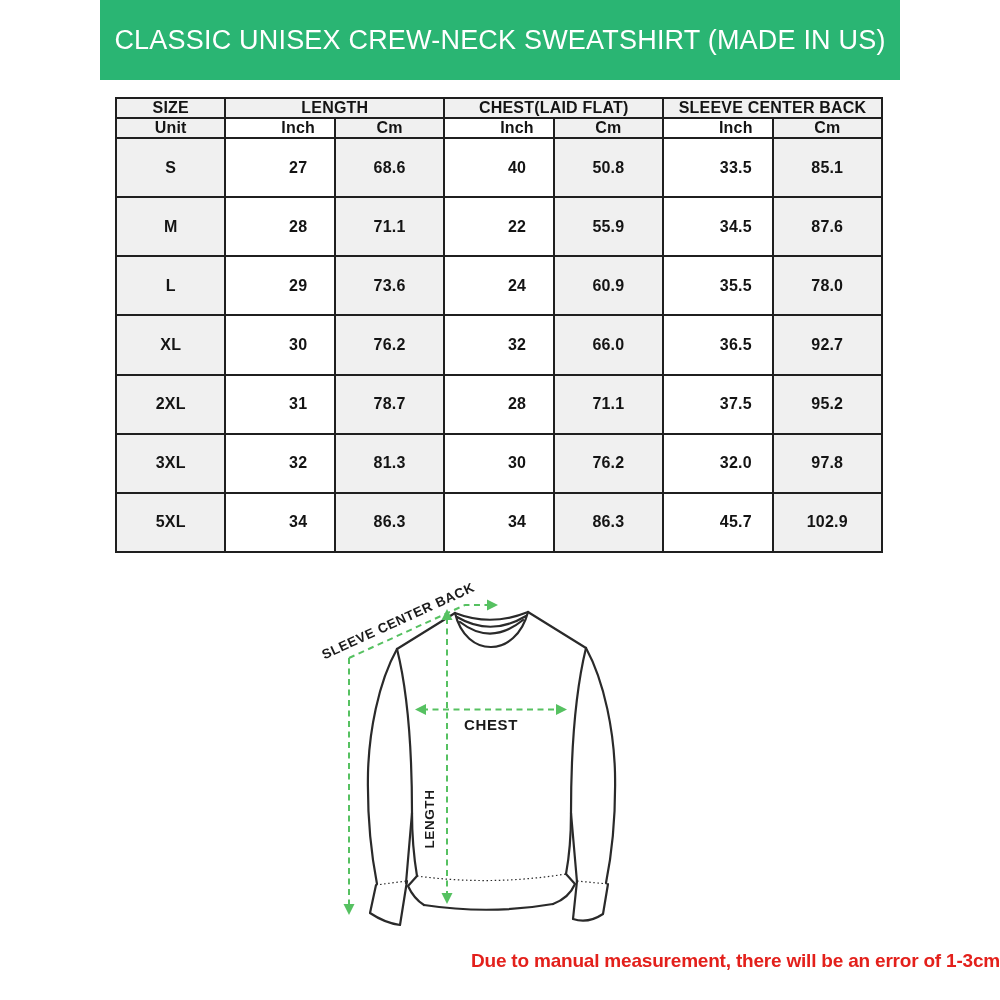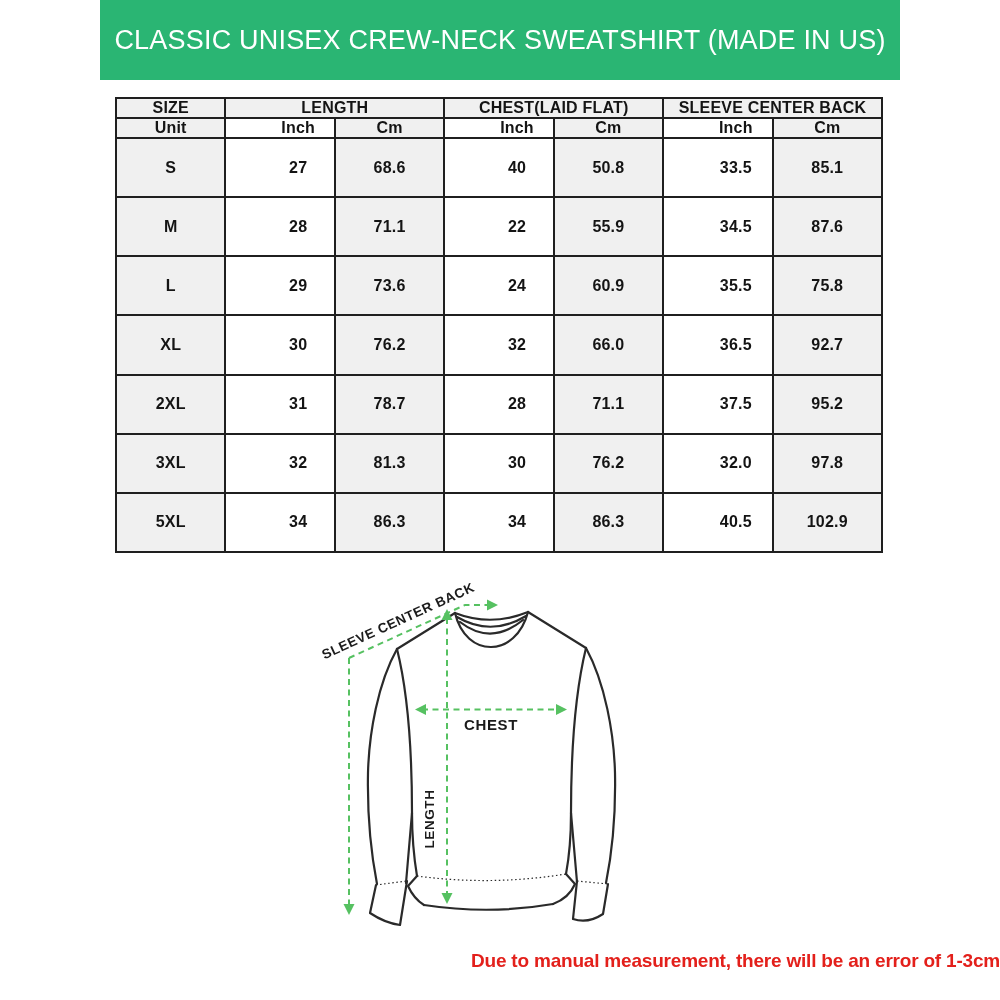--- a/index.html
+++ b/index.html
@@ -96,21 +96,21 @@
           <td class="white">34.5</td>
           <td class="gray">87.6</td>
         </tr>
         <tr>
           <th class="gray">L</th>
           <td class="white">29</td>
           <td class="gray">73.6</td>
           <td class="white">24</td>
           <td class="gray">60.9</td>
           <td class="white">35.5</td>
-          <td class="gray">75.8</td>
+          <td class="gray">78.0</td>
         </tr>
         <tr>
           <th class="gray">XL</th>
           <td class="white">30</td>
           <td class="gray">76.2</td>
           <td class="white">32</td>
           <td class="gray">66.0</td>
           <td class="white">36.5</td>
           <td class="gray">92.7</td>
         </tr>
@@ -131,21 +131,21 @@
           <td class="gray">76.2</td>
           <td class="white">32.0</td>
           <td class="gray">97.8</td>
         </tr>
         <tr>
           <th class="gray">5XL</th>
           <td class="white">34</td>
           <td class="gray">86.3</td>
           <td class="white">34</td>
           <td class="gray">86.3</td>
-          <td class="white">40.5</td>
+          <td class="white">45.7</td>
           <td class="gray">102.9</td>
         </tr>
       </tbody>
   </table>
 
   <svg class="diagram" viewBox="0 0 360 365">
 
     <g>
 
       <path class="outline" d="M135,30 Q171,44 208,29"></path>

